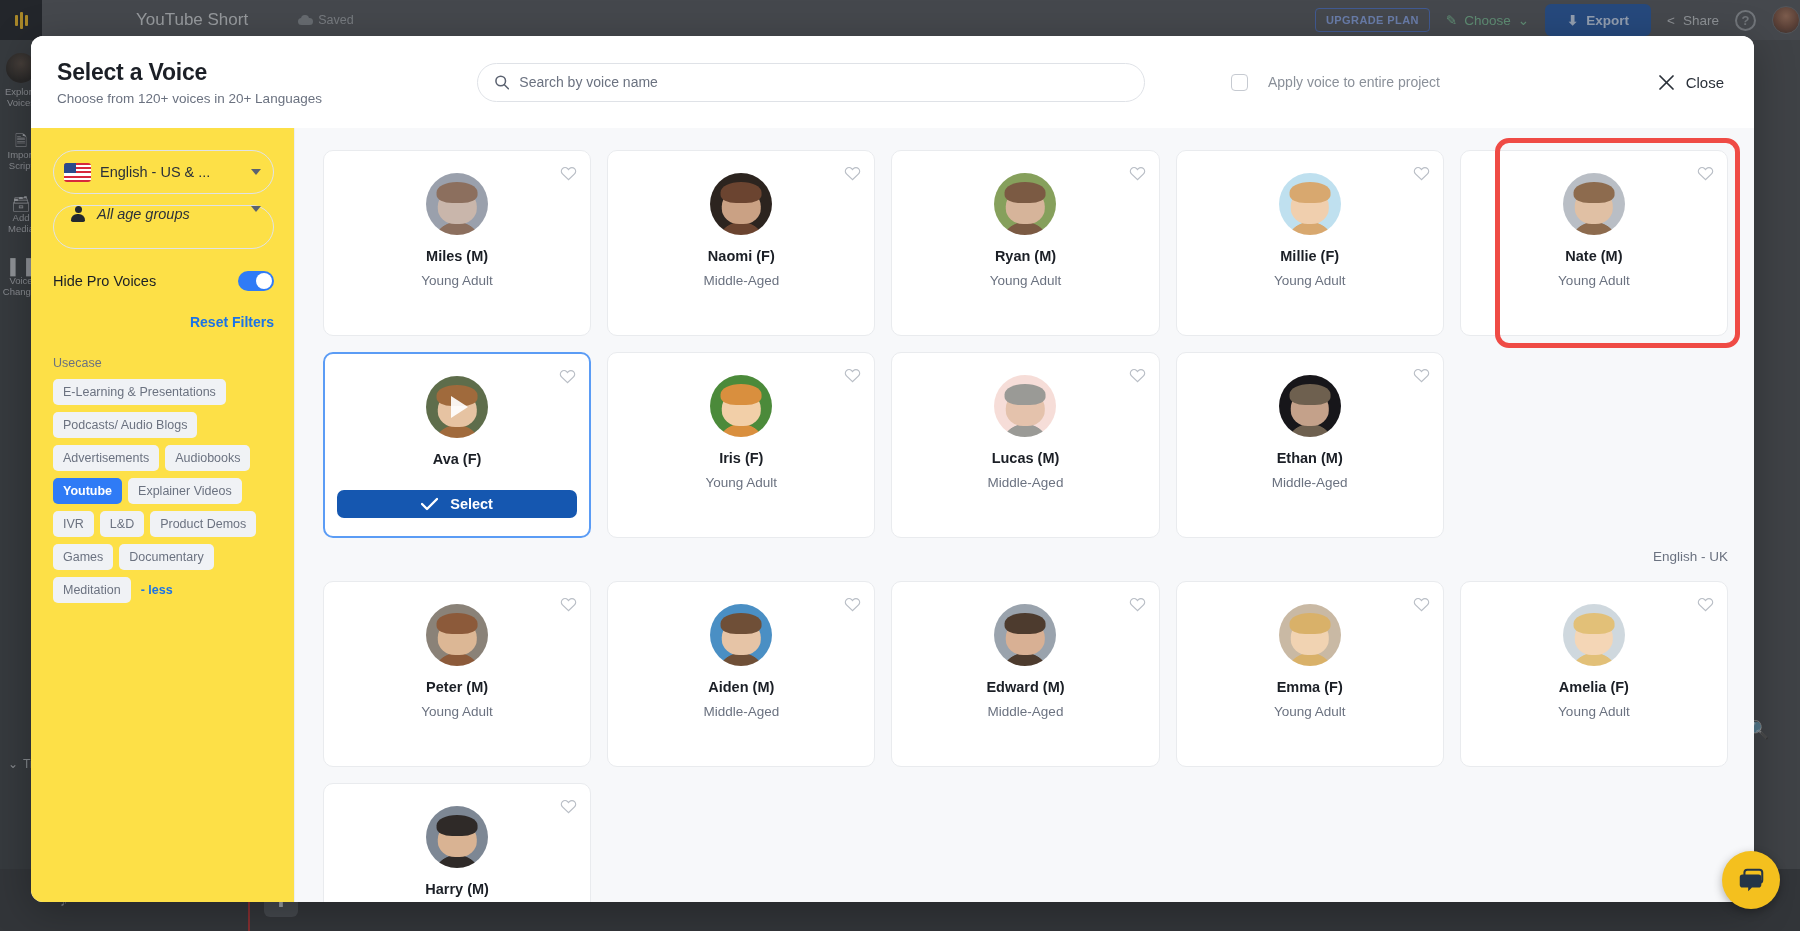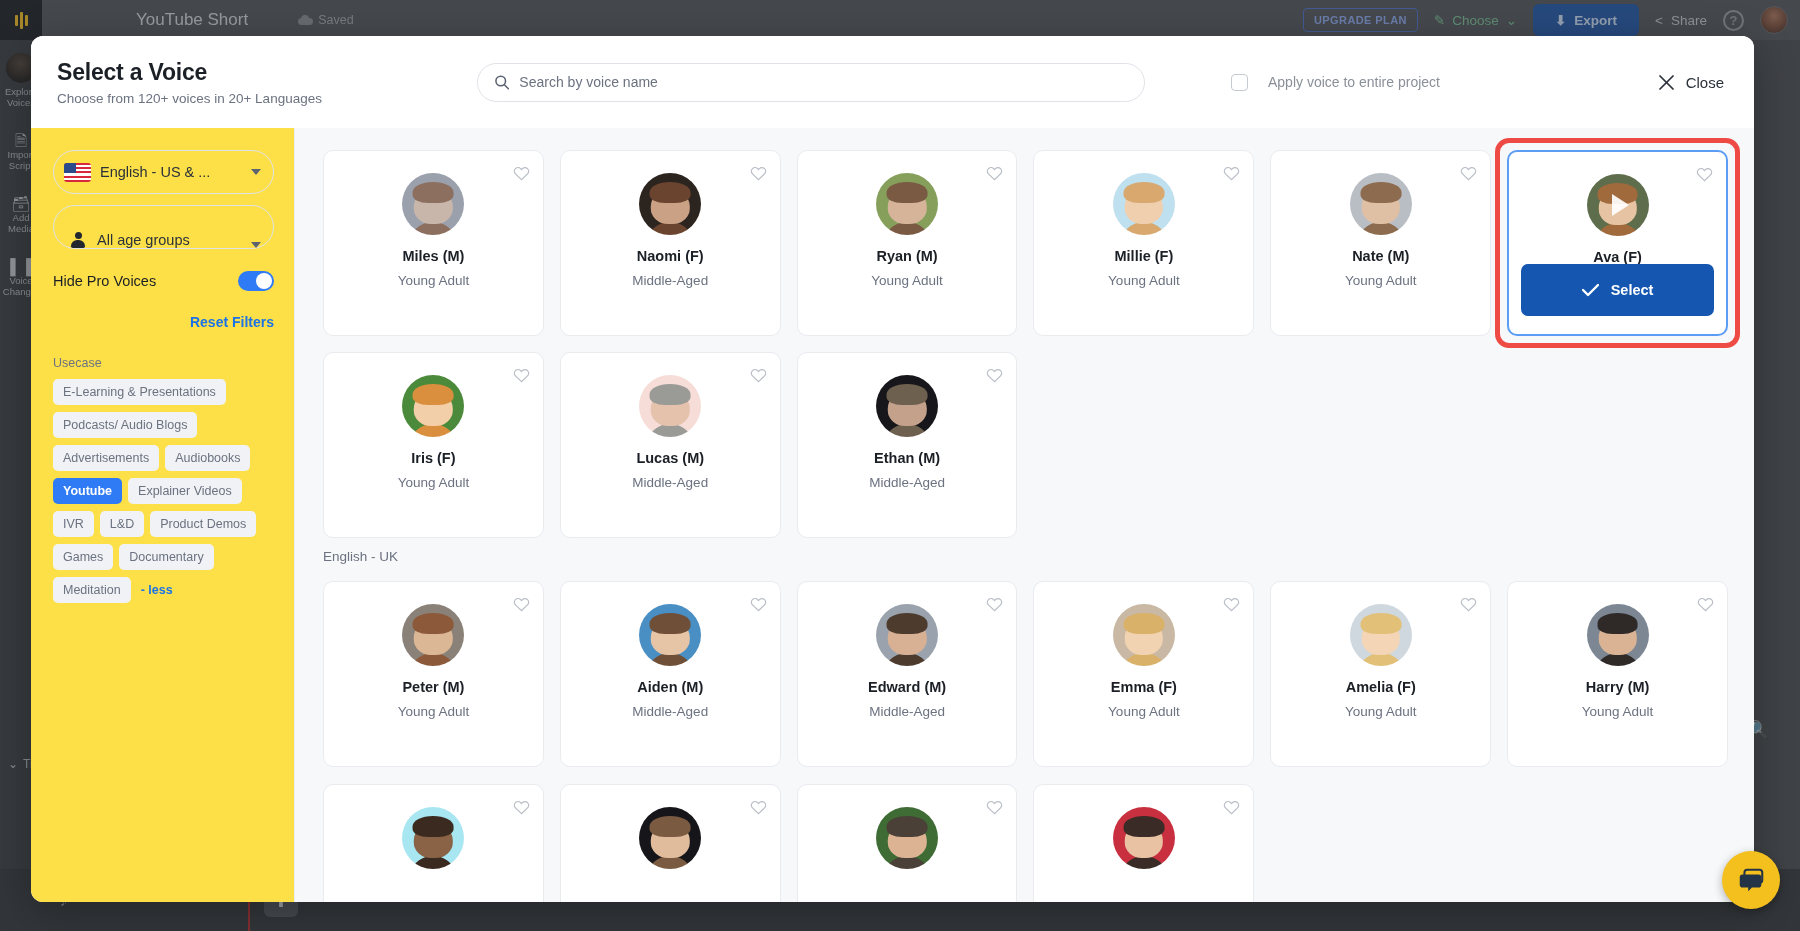--- a/index.html
+++ b/index.html
@@ -37,21 +37,21 @@
   .cloud-ic { width: 15px; height: 10px; position: relative; display: inline-block; }
   .cloud-ic::before {
     content: ""; position: absolute; left: 0; bottom: 0; width: 15px; height: 7px;
     background: #8b9096; border-radius: 5px;
   }
   .cloud-ic::after {
     content: ""; position: absolute; left: 3px; top: 0; width: 8px; height: 8px;
     background: #8b9096; border-radius: 50%;
   }
 
-  .bg-right { margin-left: auto; display: flex; align-items: center; gap: 16px; padding-right: 12px; }
+  .bg-right { margin-left: auto; display: flex; align-items: center; gap: 16px; }
   .bg-upgrade {
     border: 1px solid #5577c8; color: #8fa9e8; font-size: 11px; font-weight: 700;
     letter-spacing: .4px; padding: 5px 10px; border-radius: 4px;
   }
   .bg-editing { color: #7fbf9a; font-size: 13.5px; display: flex; align-items: center; gap: 7px; }
   .bg-export {
     background: #2f5fa8; color: #c9d8ef; font-size: 13.5px; font-weight: 600;
     padding: 8px 22px; border-radius: 6px; display: flex; align-items: center; gap: 8px;
   }
   .bg-share { color: #c2c6cb; font-size: 13.5px; display: flex; align-items: center; gap: 8px; }
@@ -170,21 +170,21 @@
     margin-top: 11px; height: 42px; border: 1px solid #dfe2e7; border-radius: 22px; display: flex;
   }
   .f-gender div {
     flex: 1; display: flex; align-items: center; justify-content: center;
     font-size: 14.5px; color: #2b313a;
   }
   .f-gender div + div { border-left: 1px solid #e6e9ed; }
 
   .f-age {
     margin-top: 11px; height: 44px; border: 1px solid #dfe2e7; border-radius: 22px;
-    display: flex; align-items: flex-end; padding: 0 12px 0 16px; gap: 11px;
+    display: flex; align-items: flex-start; padding: 0 12px 0 16px; gap: 11px; font-style: italic;
   }
   .person-ic { width: 16px; height: 16px; position: relative; flex: 0 0 16px; }
   .person-ic::before {
     content: ""; position: absolute; left: 4.5px; top: 0; width: 7px; height: 7px;
     background: #23282f; border-radius: 50%;
   }
   .person-ic::after {
     content: ""; position: absolute; left: 1px; bottom: 0; width: 14px; height: 8px;
     background: #23282f; border-radius: 7px 7px 2px 2px;
   }
@@ -212,61 +212,61 @@
     padding: 6px 10px; border-radius: 5px; white-space: nowrap;
   }
   .tag.on { background: #2f7bf6; color: #fff; font-weight: 600; }
   .tag.less { background: transparent; color: #1a73e8; font-weight: 700; padding: 6px 4px; }
 
   
   .g-wrap {
     flex: 1; background: #f7f8fa; padding: 22px 26px 0 28px;
     overflow: hidden; position: relative;
   }
-  .grid { display: grid; grid-template-columns: repeat(6, 1fr); gap: 16px; }
+  .grid { display: grid; grid-template-columns: repeat(5, 1fr); gap: 16px; }
 
   .vcard {
     background: #fff; border: 1px solid #e9ebee; border-radius: 10px;
     height: 186px; position: relative;
     display: flex; flex-direction: column; align-items: center; padding-top: 22px;
   }
   .vcard.partial { height: 186px; }
   .heart {
     position: absolute; right: 13px; top: 14px; width: 17px; height: 17px;
   }
   .ava {
     width: 62px; height: 62px; border-radius: 50%; overflow: hidden; position: relative;
     flex: 0 0 62px;
   }
   .vc-name { margin-top: 13px; font-size: 14.5px; font-weight: 700; color: #1b1f26; }
   .vc-age { margin-top: 9px; font-size: 13.5px; color: #6b7280; }
 
   
   .vcard.selected { border: 2px solid #5b9cf5; }
   .sel-btn {
-    position: absolute; left: 12px; right: 12px; bottom: 18px; height: 52px;
+    position: absolute; left: 12px; right: 12px; bottom: 18px; height: 28px;
     background: #1557b0; border-radius: 7px; color: #fff;
     display: flex; align-items: center; justify-content: center; gap: 12px;
     font-size: 14.5px; font-weight: 700;
   }
   .ava-play {
     position: absolute; inset: 0; display: flex; align-items: center; justify-content: center;
   }
   .ava-play::after {
     content: ""; border-left: 17px solid rgba(255,255,255,.92);
     border-top: 11px solid transparent; border-bottom: 11px solid transparent;
     margin-left: 5px;
   }
   .annot {
     position: absolute; border: 5px solid #ef4b45; border-radius: 14px;
     pointer-events: none; z-index: 5;
   }
 
   .sec-title { margin-top: 26px; font-size: 14.5px; font-weight: 700; color: #1b1f26; }
-  .sec-sub { margin-top: 11px; font-size: 13.5px; color: #6b7280; }
+  .sec-sub { margin-top: 11px; font-size: 13.5px; color: #6b7280; text-align: right; }
   .sec-gap { margin-top: 17px; }
 </style>
 </head>
 <body>
 
 <div id="app-bg">
 
   <div class="bg-topbar">
     <div class="bg-logo-box">
       <span class="bg-logo-bars">

